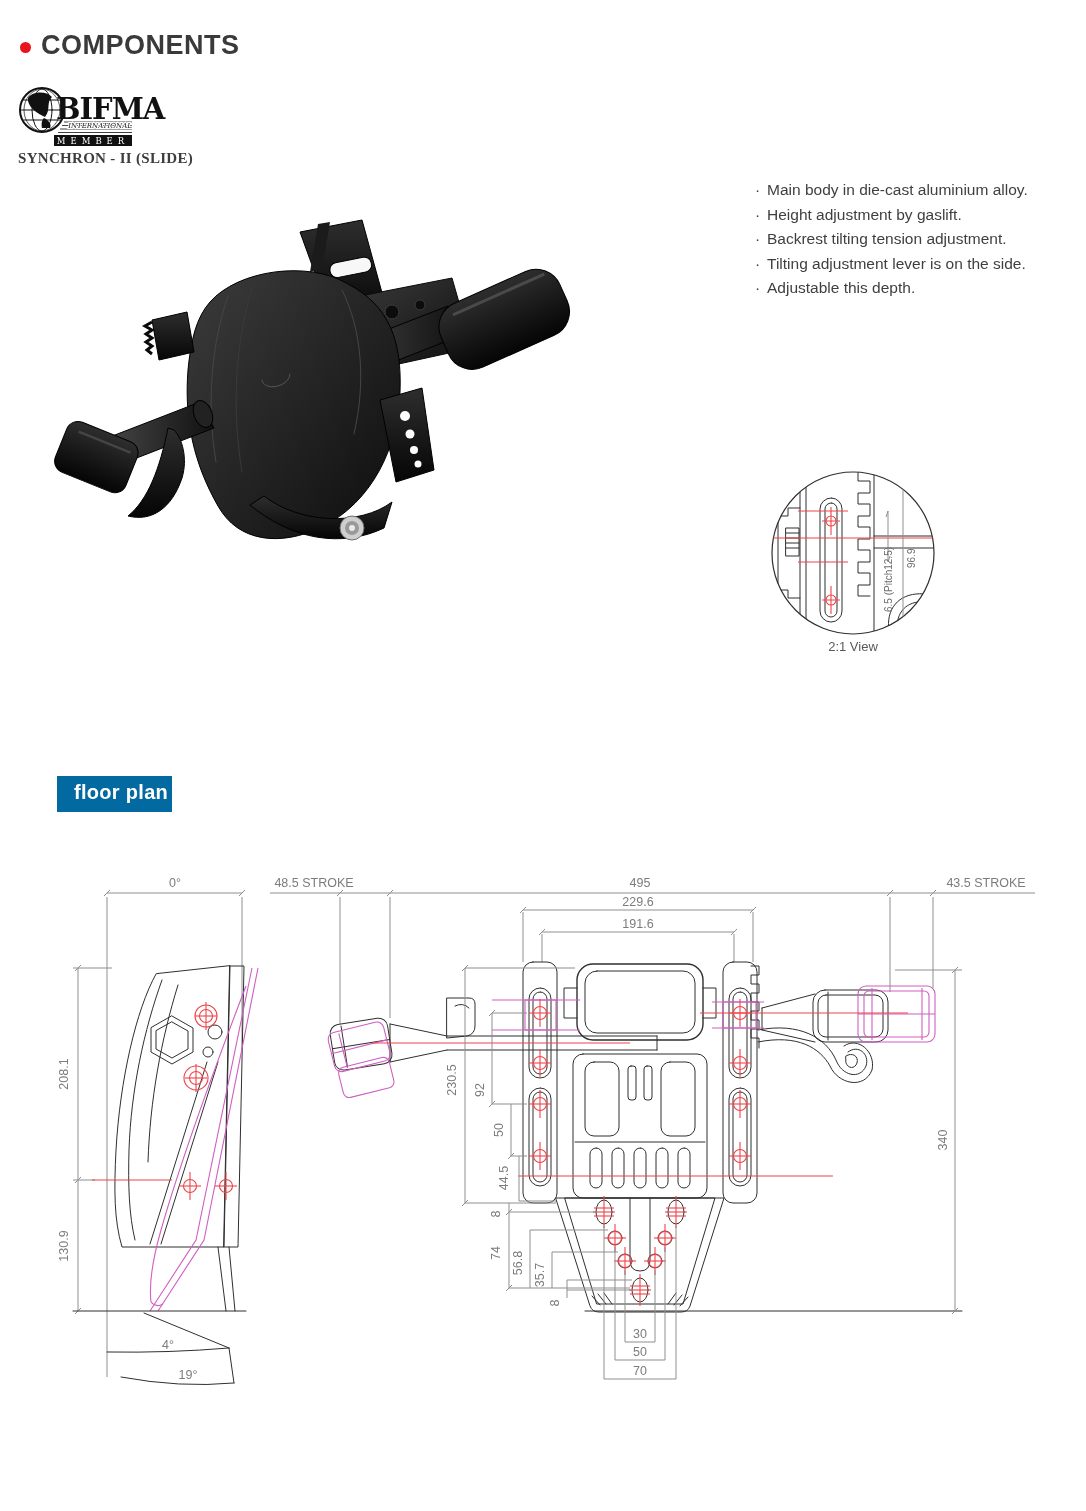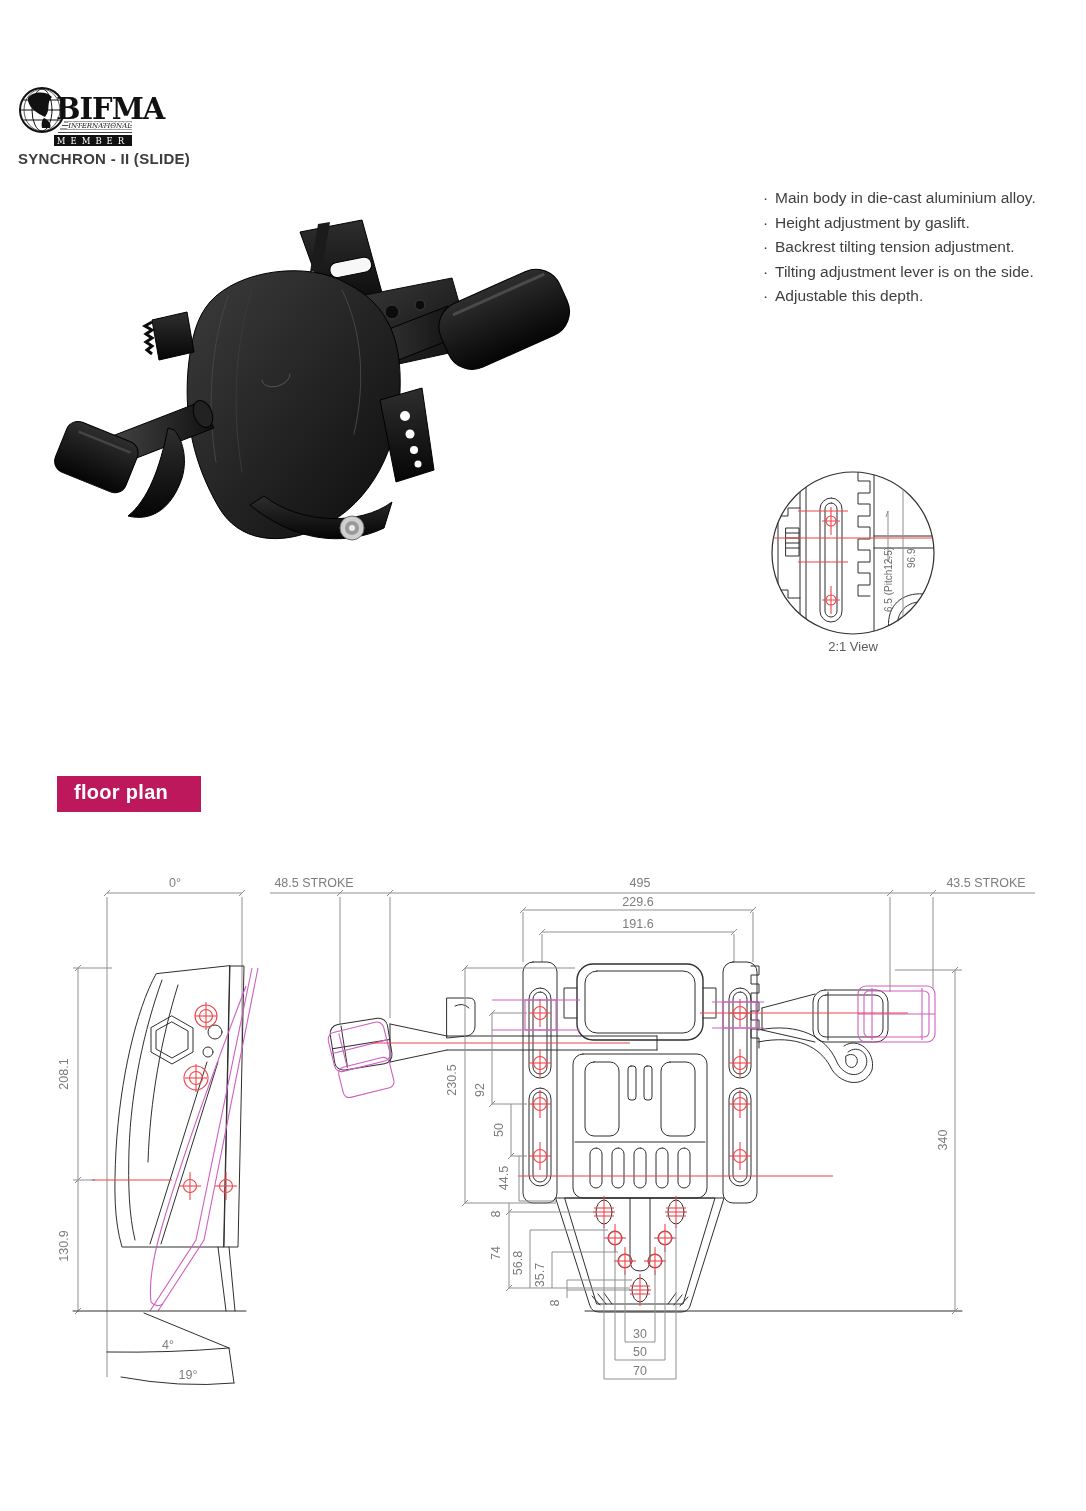--- a/index.html
+++ b/index.html
@@ -4,47 +4,51 @@
 <style>
   html,body{margin:0;padding:0;background:#ffffff;}
   .page{position:relative;width:1086px;height:1511px;background:#fff;overflow:hidden;
         font-family:"Liberation Sans",sans-serif;color:#3d3d3d;}
   
   .hdr{position:absolute;left:20px;top:30px;display:flex;align-items:center;gap:10px;}
   .hdr .dot{width:11px;height:11px;border-radius:50%;background:#e8141e;margin-top:3px;}
   .hdr h1{margin:0;font-size:27px;font-weight:800;letter-spacing:0.5px;color:#3a3a3a;}
   
   .model{position:absolute;left:18px;top:150px;font-size:15px;font-weight:700;
-         letter-spacing:0.3px;color:#3d3d3d;}
+         letter-spacing:0.3px;color:#3d3d3d;font-family:Liberation Serif, serif;}
   
   .features{position:absolute;left:755px;top:178px;width:300px;font-size:15.5px;
             line-height:24.6px;color:#3f3f3f;}
-  .features ul{list-style:none;margin:8px;padding:0;}
+  .features ul{list-style:none;margin:0;padding:0;}
   .features li{white-space:nowrap;}
   .features .b{display:inline-block;width:12px;}
   .features .note{white-space:nowrap;}
   
-  .chip{position:absolute;left:57px;top:776px;background:#be185d;color:#fff;
-        font-size:20px;font-weight:700;padding:5px 33px 8px 17px;letter-spacing:0.3px;}
+  .chip{position:absolute;left:57px;top:776px;background:#0369a1;color:#fff;
+        font-size:20px;font-weight:700;padding:5px 4px 8px 17px;letter-spacing:0.3px;}
   
   svg{position:absolute;overflow:visible;}
   .ln{stroke:#2f2f2f;stroke-width:1;fill:none;stroke-linejoin:round;stroke-linecap:round;}
   .ln2{stroke:#2f2f2f;stroke-width:1.4;fill:none;}
   .dim{stroke:#8f8f8f;stroke-width:1;fill:none;}
   .red{stroke:#ee4449;stroke-width:1.1;fill:none;}
   .pink{stroke:#cf5fc0;stroke-width:1.1;fill:none;}
   .dimtxt{fill:#7c7c7c;font-size:12.5px;font-family:"Liberation Sans",sans-serif;}
   .dimtxt2{fill:#6e6e6e;font-size:10px;font-family:"Liberation Sans",sans-serif;}
   .cap{fill:#5a5a5a;font-size:13px;font-family:"Liberation Sans",sans-serif;}
 </style>
 </head>
 <body>
 
 <div class="page">
 
+  <div class="hdr">
+    <span class="dot"></span>
+    <h1>COMPONENTS</h1>
+  </div>
 
   <svg style="left:18px;top:84px;width:125px;height:64px" viewBox="0 0 125 64">
     <defs>
         <clipPath id="gc">
           <circle cx="24" cy="26" r="21"></circle>
         </clipPath>
       </defs>
     <circle cx="24" cy="26" r="22" class="ln" style="stroke:#111;stroke-width:2"></circle>
     <g clip-path="url(#gc)">
       <ellipse cx="24" cy="26" rx="10" ry="21" class="ln" style="stroke:#111"></ellipse>

